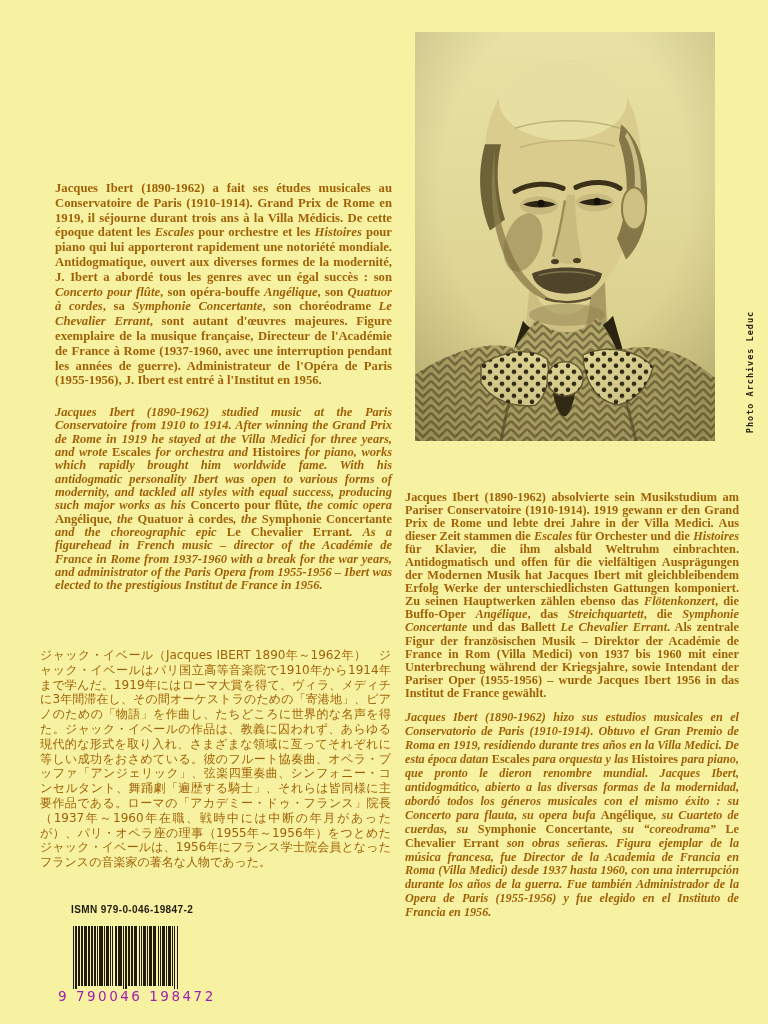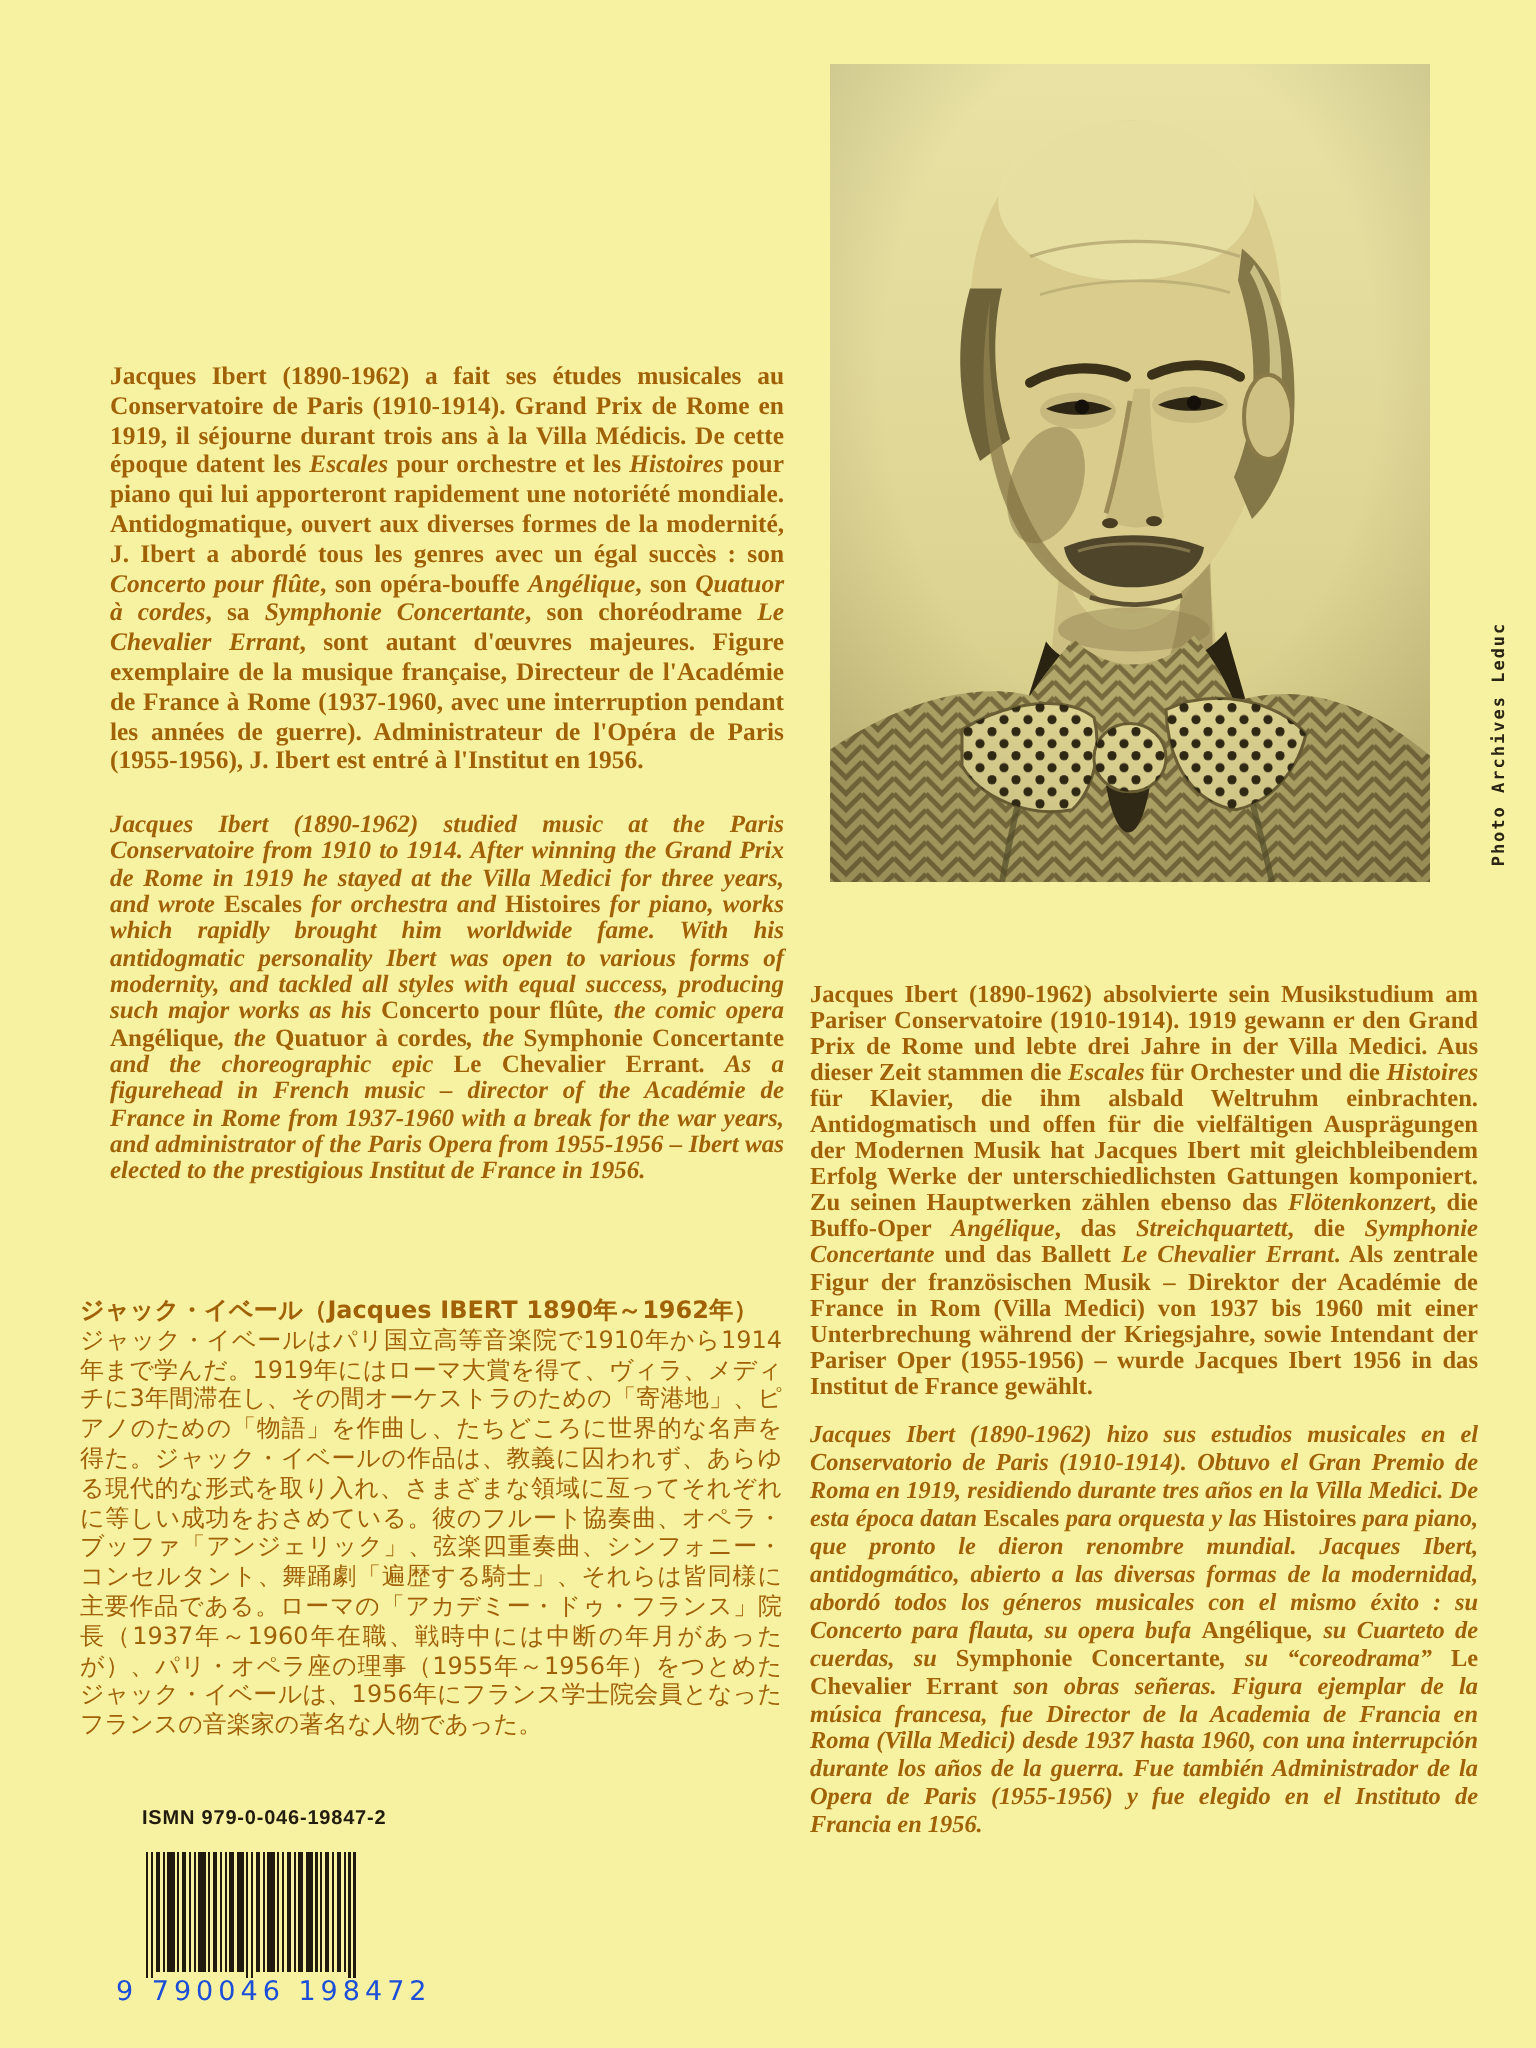--- a/index.html
+++ b/index.html
@@ -26,21 +26,21 @@
   .bio-ja{
     left:40px;top:648px;width:351px;
     font-size:12px;line-height:14.8px;
     font-family:"DejaVu Sans", sans-serif;
     font-weight:500;text-align:justify;
   }
   .bio-de{left:405px;top:454px;width:334px;font-size:12.3px;line-height:13.05px;margin-top:37px;}
   .bio-es{left:405px;top:711px;width:334px;font-size:12.2px;line-height:13.95px;font-style:italic;}
   .seg-i{font-style:italic;}
   .seg-r{font-style:normal;}
-  .seg-b{font-weight:bold;}
+  .seg-b{font-weight:normal;}
   .photo{
     position:absolute;left:415px;top:32px;width:300px;height:409px;
     display:block;
   }
   .credit-wrap{
     position:absolute;left:692px;top:308px;width:116px;height:128px;
     display:flex;align-items:center;justify-content:center;
   }
   .credit{
     transform:rotate(-90deg);
@@ -55,21 +55,21 @@
     font-size:10px;font-weight:bold;letter-spacing:0.4px;
     color:#211c0e;
   }
   .bars{
     position:absolute;left:73px;top:926px;width:106px;height:63px;
   }
   .ean-digits{
     position:absolute;left:58px;top:988px;
     font-family:"DejaVu Sans", sans-serif;
     font-size:13.5px;font-weight:500;letter-spacing:2.5px;
-    color:#1d4ed8;
+    color:#a21caf;
   }
 </style>
 </head>
 <body>
 
 <div class="page">
 
   <div class="bio bio-fr"><span>Jacques Ibert (1890-1962) a fait ses études musicales au Conservatoire de Paris (1910-1914). Grand Prix de Rome en 1919, il séjourne durant trois ans à la Villa Médicis. De cette époque datent les </span><span class="seg-i">Escales</span><span> pour orchestre et les </span><span class="seg-i">Histoires</span><span> pour piano qui lui apporteront rapidement une notoriété mondiale. Antidogmatique, ouvert aux diverses formes de la modernité, J. Ibert a abordé tous les genres avec un égal succès : son </span><span class="seg-i">Concerto pour flûte</span><span>, son opéra-bouffe </span><span class="seg-i">Angélique</span><span>, son </span><span class="seg-i">Quatuor à cordes</span><span>, sa </span><span class="seg-i">Symphonie Concertante</span><span>, son choréodrame </span><span class="seg-i">Le Chevalier Errant</span><span>, sont autant d'œuvres majeures. Figure exemplaire de la musique française, Directeur de l'Académie de France à Rome (1937-1960, avec une interruption pendant les années de guerre). Administrateur de l'Opéra de Paris (1955-1956), J. Ibert est entré à l'Institut en 1956.</span></div>
 
   <div class="bio bio-en"><span>Jacques Ibert (1890-1962) studied music at the Paris Conservatoire from 1910 to 1914. After winning the Grand Prix de Rome in 1919 he stayed at the Villa Medici for three years, and wrote </span><span class="seg-r">Escales</span><span> for orchestra and </span><span class="seg-r">Histoires</span><span> for piano, works which rapidly brought him worldwide fame. With his antidogmatic personality Ibert was open to various forms of modernity, and tackled all styles with equal success, producing such major works as his </span><span class="seg-r">Concerto pour flûte</span><span>, the comic opera </span><span class="seg-r">Angélique</span><span>, the </span><span class="seg-r">Quatuor à cordes</span><span>, the </span><span class="seg-r">Symphonie Concertante</span><span> and the choreographic epic </span><span class="seg-r">Le Chevalier Errant</span><span>. As a figurehead in French music – director of the Académie de France in Rome from 1937-1960 with a break for the war years, and administrator of the Paris Opera from 1955-1956 – Ibert was elected to the prestigious Institut de France in 1956.</span></div>

